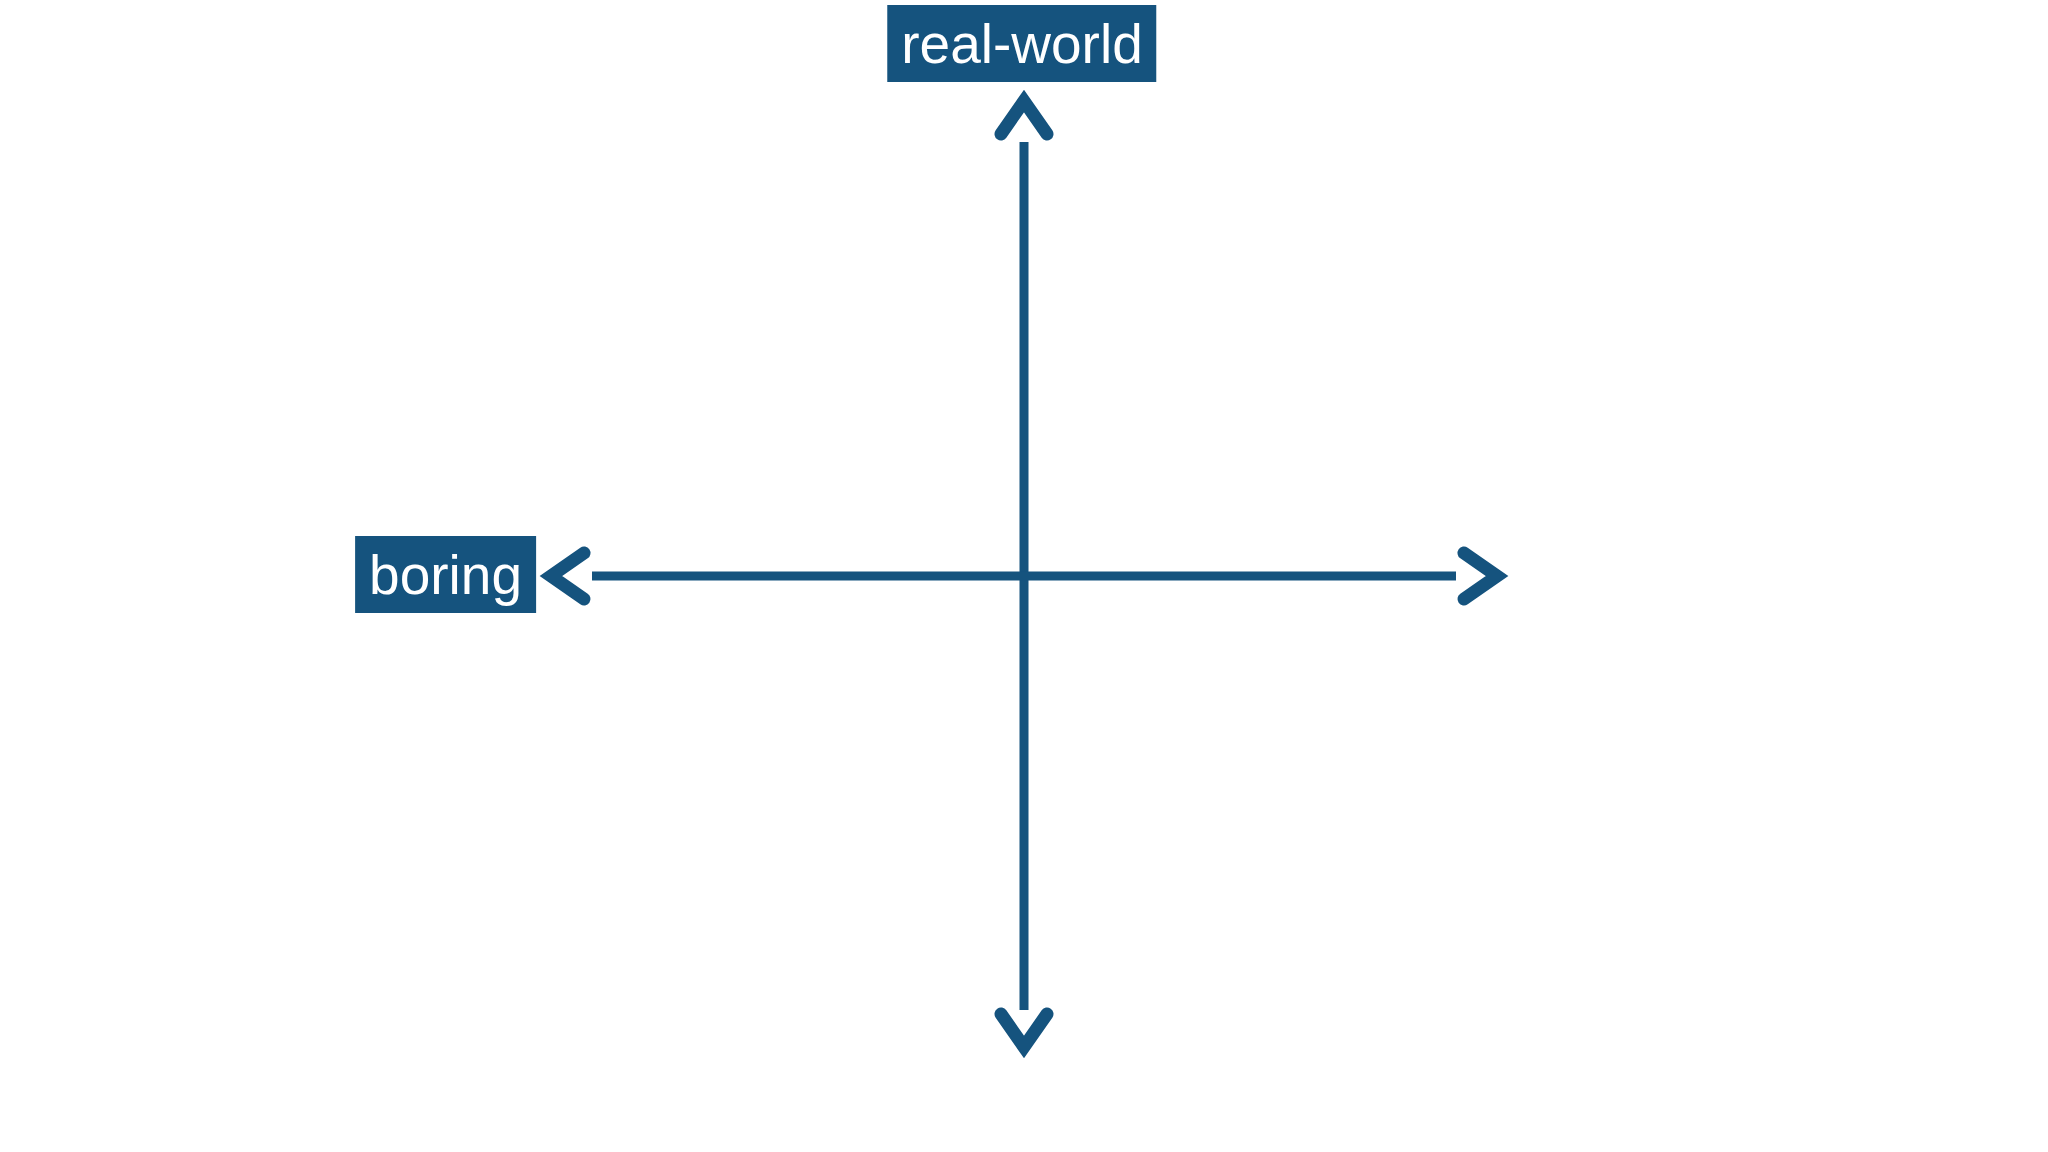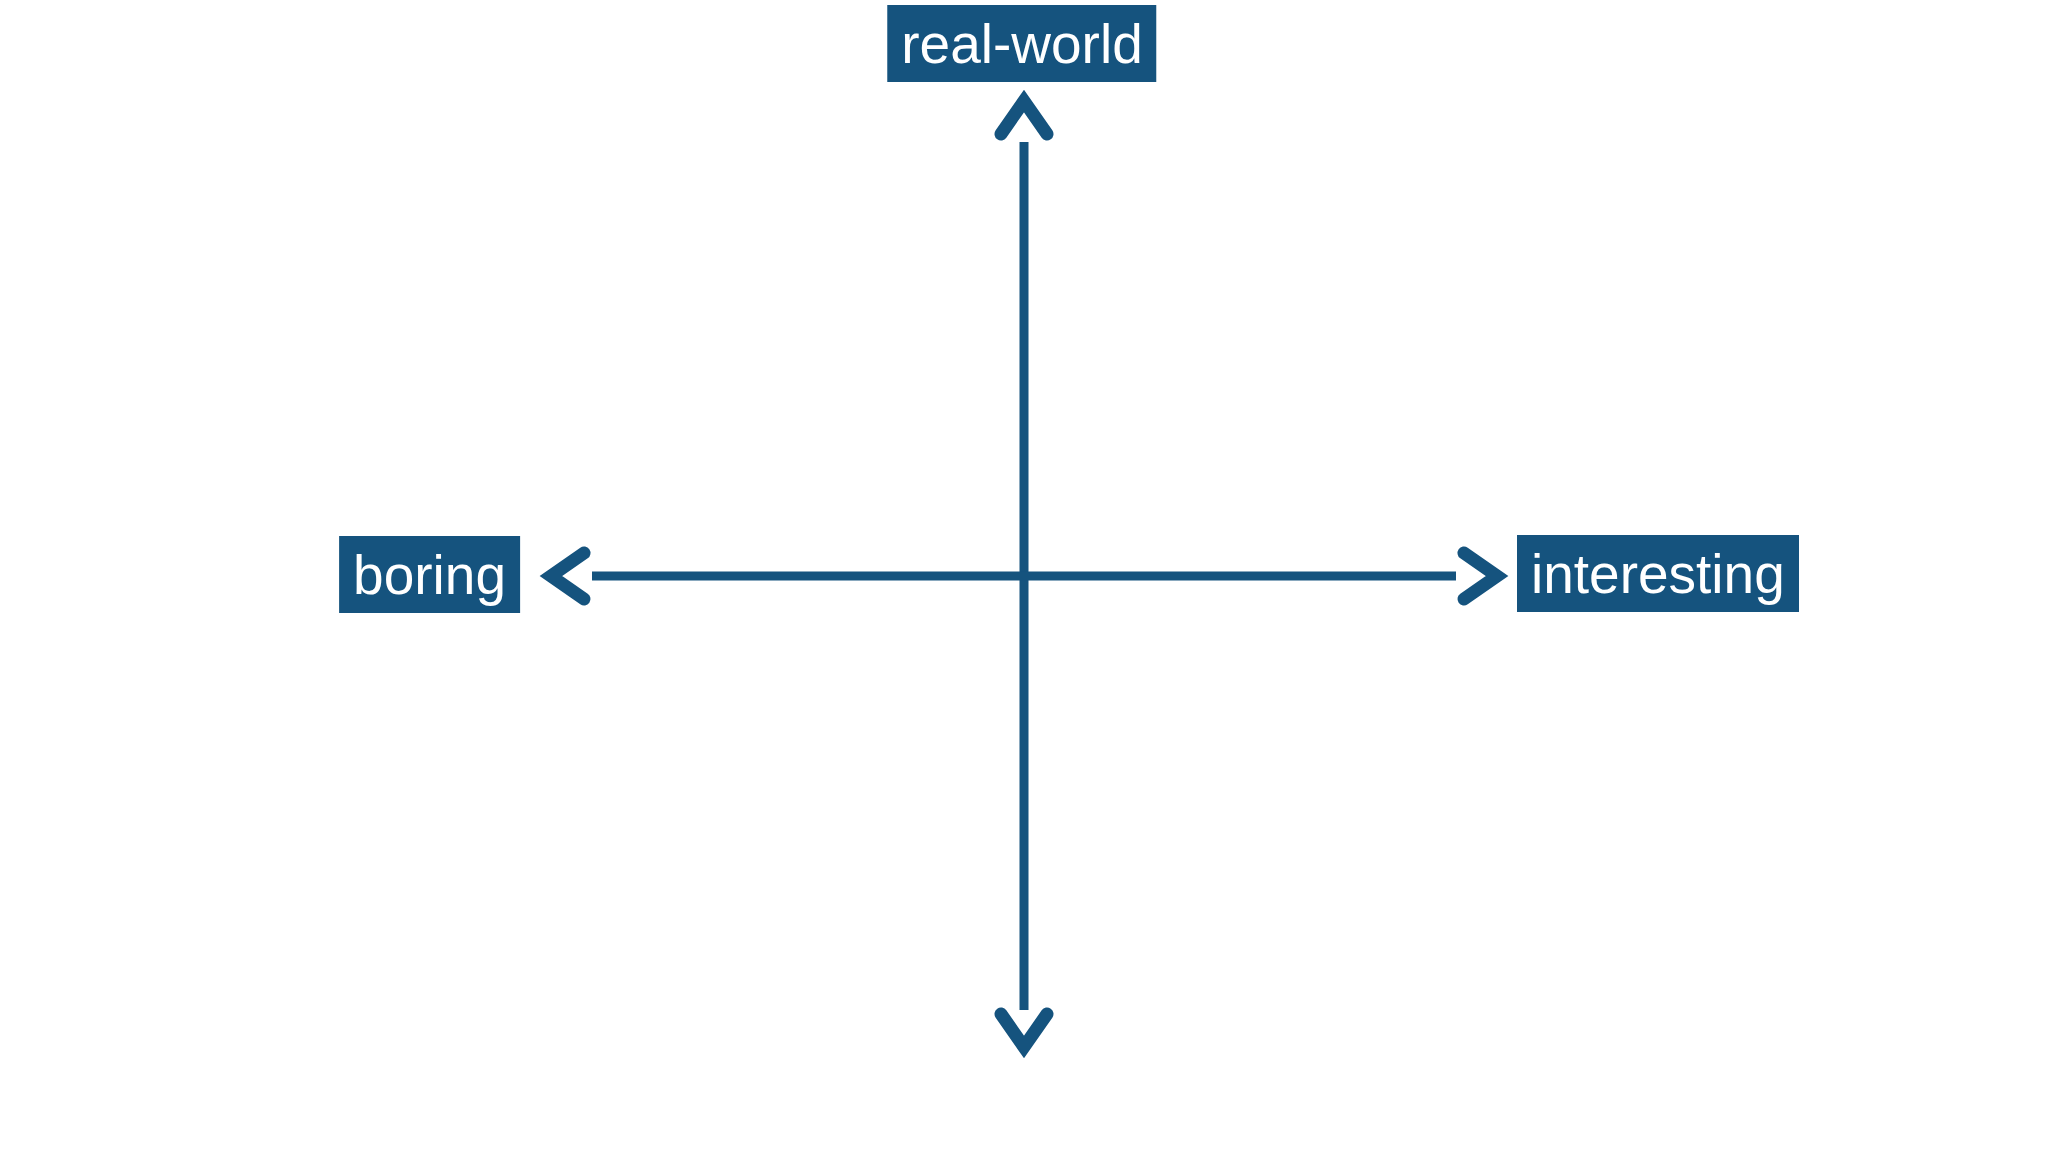--- a/index.html
+++ b/index.html
@@ -43,21 +43,21 @@
     justify-content: center;
     background: var(--label_bg, #15537e);
     color: var(--label_text, #ffffff);
     font-size: 55px;
     font-weight: 400;
     white-space: nowrap;
     letter-spacing: 0px;
   }
   .label-top    { left: 1022px; top: 5px;    transform: translateX(-50%); }
   .label-bottom { left: 1024px; top: 1068px; transform: translateX(-50%); }
-  .label-left   { left: 520px;  top: 536px;  transform: translateX(-100%); }
+  .label-left   { left: 536px;  top: 536px;  transform: translateX(-100%); }
   .label-right  { left: 1517px; top: 535px; }
 </style>
 </head>
 <body>
 
 <div class="canvas">
 
   <svg class="axes-svg" viewBox="0 0 2048 1152">
     <line class="shaft" x1="1024" y1="142" x2="1024" y2="1010"></line>
     <line class="shaft" x1="592" y1="576" x2="1456" y2="576"></line>
@@ -65,15 +65,14 @@
     <polyline class="head" points="1001,1014 1024,1047 1047,1014"></polyline>
     <polyline class="head" points="584,553 551,576 584,599"></polyline>
     <polyline class="head" points="1464,553 1497,576 1464,599"></polyline>
   </svg>
 
   <div class="label label-top">real-world</div>
 
 
   <div class="label label-left">boring</div>
 
-  <div class="label label-right">interesting</div>
 
 </div>
 
 </body></html>

